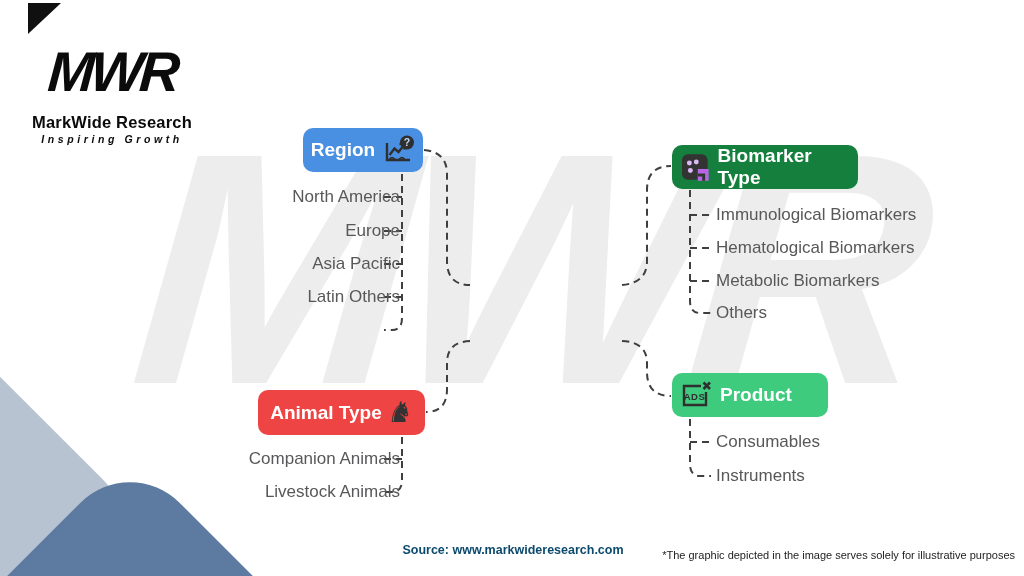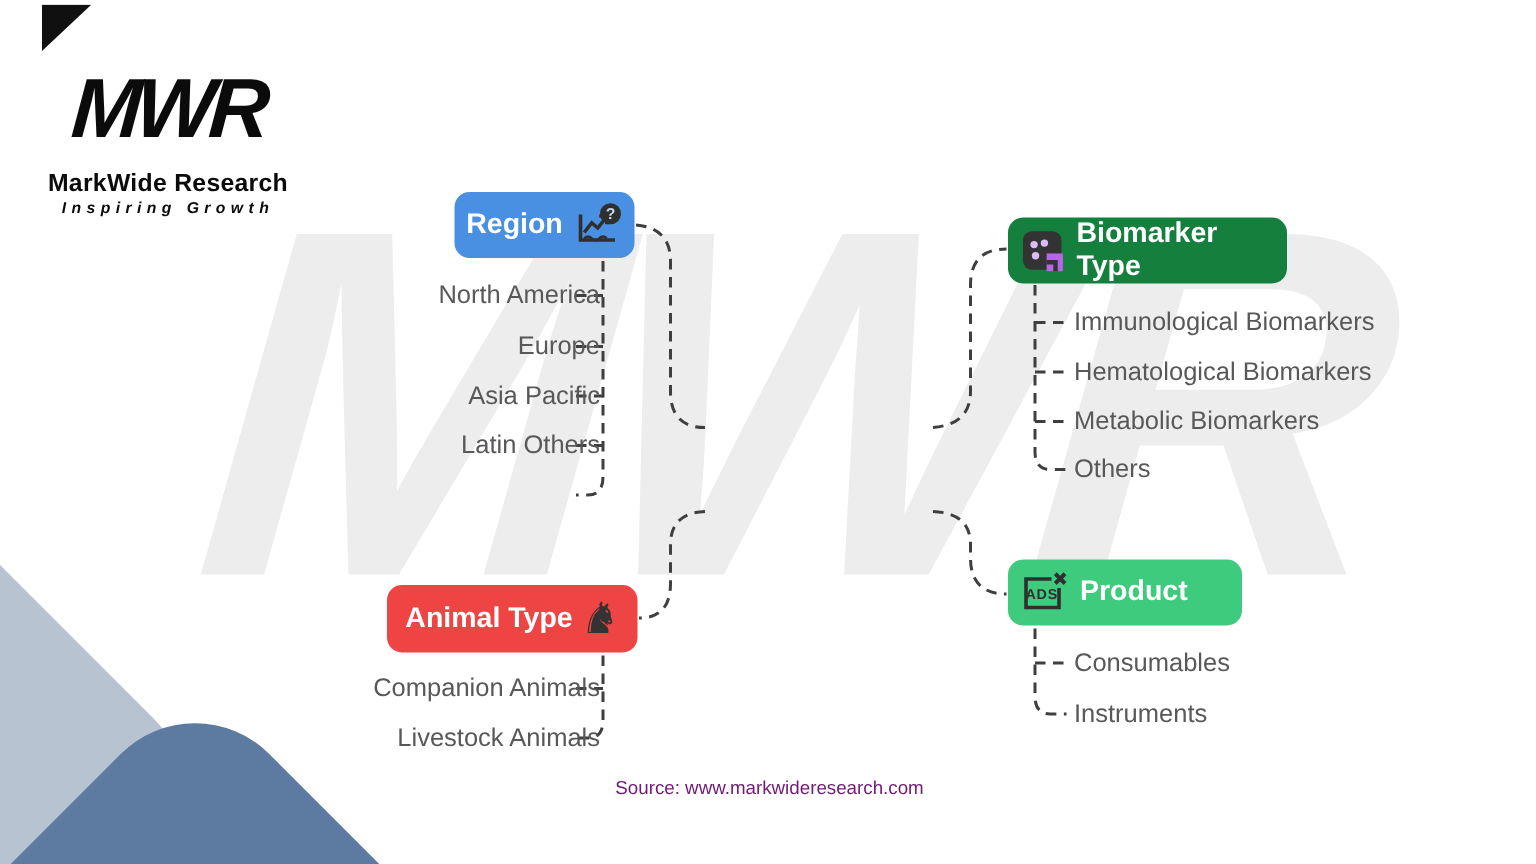--- a/index.html
+++ b/index.html
@@ -46,22 +46,22 @@
   .box-product  {left:672px;top:373px;width:156px;height:44px;background:#3ecb7e;padding-left:7px;gap:7px;}
   .horse{font-family:"DejaVu Sans",sans-serif;font-size:29px;line-height:1;color:#333333;
          transform:scaleX(-1);font-style:normal;}
 
   
   .item{position:absolute;font-size:17px;line-height:22px;color:#58585a;white-space:nowrap;z-index:2;}
   .item-right-align{right:624px;text-align:left;}
   .item-left-align{left:716px;text-align:left;}
 
   
-  .source{position:absolute;left:513px;transform:translateX(-50%);top:518px;
-          font-size:12.5px;font-weight:normal;color:#701a75;white-space:nowrap;z-index:2;}
+  .source{position:absolute;left:513px;transform:translateX(-50%);top:543px;
+          font-size:12.5px;font-weight:bold;color:#0c4a6e;white-space:nowrap;z-index:2;}
   .footnote{position:absolute;right:9px;top:549px;font-size:11px;color:#1d1d1d;white-space:nowrap;z-index:2;}
 </style>
 </head>
 <body>
 
 <div id="canvas">
 
   <div class="watermark">MWR</div>
   <div class="shape shape-light"></div>
   <div class="shape shape-dark"></div>
@@ -151,14 +151,15 @@
   <div class="item item-left-align" style="top:270px">Metabolic Biomarkers</div>
   <div class="item item-left-align" style="top:302px">Others</div>
 
   <div class="item item-right-align" style="top:448px">Companion Animals</div>
   <div class="item item-right-align" style="top:481px">Livestock Animals</div>
 
   <div class="item item-left-align" style="top:431px">Consumables</div>
   <div class="item item-left-align" style="top:465px">Instruments</div>
 
   <div class="source">Source: www.markwideresearch.com</div>
+  <div class="footnote">*The graphic depicted in the image serves solely for illustrative purposes</div>
 
 </div>
 
 </body></html>

